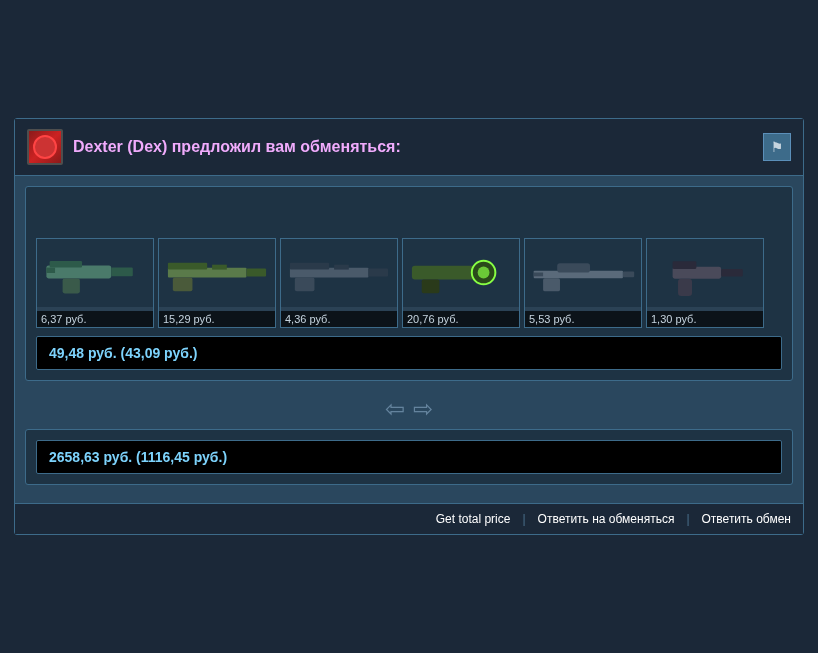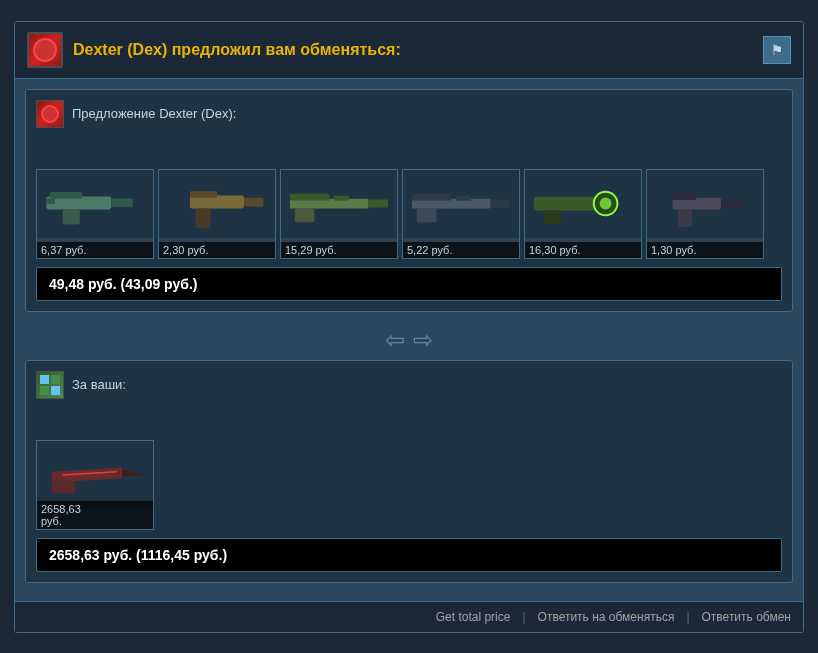--- a/index.html
+++ b/index.html
@@ -47,21 +47,21 @@
       content: '';
       position: absolute;
       inset: 4px;
       border-radius: 50%;
       background: #cc3333;
       border: 2px solid #ff4444;
     }
     .trade-title {
       font-size: 16px;
       font-weight: bold;
-      color: #eab308;
+      color: #f0abfc;
     }
     .flag-btn {
       margin-left: auto;
       background: #3d6b8a;
       border: 1px solid #5b8fb9;
       color: #c6d4df;
       width: 28px;
       height: 28px;
       cursor: pointer;
       display: flex;
@@ -131,21 +131,21 @@
       font-size: 11px;
       padding: 2px 4px;
       text-align: left;
     }
     .total-bar {
       background: #000;
       border: 1px solid #3d6b8a;
       padding: 8px 12px;
       font-size: 14px;
       font-weight: bold;
-      color: #ffffff;
+      color: #7dd3fc;
       border-radius: 2px;
     }
     .arrows-area {
       display: flex;
       justify-content: center;
       align-items: center;
       gap: 8px;
       padding: 6px 0;
     }
     .arrow {
@@ -171,21 +171,21 @@
     .footer-links {
       display: flex;
       justify-content: flex-end;
       align-items: center;
       padding: 8px 12px;
       gap: 12px;
       border-top: 1px solid #3d6b8a;
       background: #1b2838;
     }
     .footer-link {
-      color: #a3a3a3;
+      color: #ffffff;
       font-size: 12px;
       cursor: pointer;
       text-decoration: none;
     }
     .footer-sep {
       color: #4a6f8a;
       font-size: 12px;
     }
   </style>
 </head>
@@ -197,84 +197,79 @@
     <div class="avatar">
       <div class="avatar-img"></div>
     </div>
     <span class="trade-title">Dexter (Dex) предложил вам обменяться:</span>
     <button class="flag-btn">⚑</button>
   </div>
 
   <div class="trade-body">
 
     <div class="trade-section">
-      <div class="section-header">
-        <div class="section-avatar">
-          <div class="avatar-img"></div>
-        </div>
-        <span class="section-title">Предложение Dexter (Dex):</span>
-      </div>
       <div class="items-grid" id="dexter-grid">
       <div class="item-card">
     <div class="item-img">
       <svg viewBox="0 0 100 50" xmlns="http://www.w3.org/2000/svg">
       <rect x="5" y="18" width="60" height="12" fill="#4a7a6a" rx="2"></rect>
       <rect x="65" y="20" width="20" height="8" fill="#2d5a4a" rx="1"></rect>
       <rect x="20" y="30" width="16" height="14" fill="#3a5a4a" rx="2"></rect>
       <rect x="8" y="14" width="30" height="6" fill="#2d5a4a" rx="1"></rect>
       <rect x="5" y="20" width="8" height="5" fill="#2d5a4a"></rect>
     </svg>
     </div>
     <div class="item-price">6,37 руб.</div>
   </div>
           <div class="item-card">
     <div class="item-img">
-      <svg viewBox="0 0 100 55" xmlns="http://www.w3.org/2000/svg">
-      <rect x="25" y="20" width="50" height="12" fill="#7a6a3a" rx="2"></rect>
-      <rect x="75" y="22" width="18" height="8" fill="#5a4a2a" rx="1"></rect>
-      <rect x="30" y="32" width="14" height="18" fill="#4a3a2a" rx="3"></rect>
-      <rect x="25" y="16" width="25" height="6" fill="#5a4a2a" rx="1"></rect>
-    </svg>
-    </div>
-    <div class="item-price">2,30 руб.</div>
-  </div>
-          <div class="item-card">
-    <div class="item-img">
       <svg viewBox="0 0 110 50" xmlns="http://www.w3.org/2000/svg">
       <rect x="5" y="20" width="80" height="10" fill="#5a7a4a" rx="1"></rect>
       <rect x="85" y="21" width="20" height="8" fill="#3a5a2a" rx="1"></rect>
       <rect x="10" y="30" width="20" height="14" fill="#4a5a3a" rx="2"></rect>
       <rect x="5" y="15" width="40" height="7" fill="#3a5a2a" rx="1"></rect>
       <rect x="50" y="17" width="15" height="5" fill="#3a5a2a"></rect>
     </svg>
     </div>
     <div class="item-price">15,29 руб.</div>
   </div>
           <div class="item-card">
     <div class="item-img">
       <svg viewBox="0 0 110 50" xmlns="http://www.w3.org/2000/svg">
       <rect x="5" y="20" width="80" height="10" fill="#4a5a6a" rx="1"></rect>
       <rect x="85" y="21" width="20" height="8" fill="#2a3a4a" rx="1"></rect>
       <rect x="10" y="30" width="20" height="14" fill="#3a4a5a" rx="2"></rect>
       <rect x="5" y="15" width="40" height="7" fill="#2a3a4a" rx="1"></rect>
       <rect x="50" y="17" width="15" height="5" fill="#2a3a4a"></rect>
     </svg>
     </div>
-    <div class="item-price">5,22 руб.</div>
+    <div class="item-price">4,36 руб.</div>
   </div>
           <div class="item-card">
     <div class="item-img">
       <svg viewBox="0 0 110 55" xmlns="http://www.w3.org/2000/svg">
       <rect x="5" y="20" width="70" height="14" fill="#3a5a2a" rx="3"></rect>
       <circle cx="78" cy="27" r="12" fill="#2a4a1a" stroke="#88ff44" stroke-width="2"></circle>
       <rect x="15" y="34" width="18" height="14" fill="#2a3a1a" rx="2"></rect>
       <circle cx="78" cy="27" r="6" fill="#88ff44" opacity="0.7"></circle>
     </svg>
     </div>
-    <div class="item-price">16,30 руб.</div>
+    <div class="item-price">20,76 руб.</div>
+  </div>
+          <div class="item-card">
+    <div class="item-img">
+      <svg viewBox="0 0 115 50" xmlns="http://www.w3.org/2000/svg">
+      <rect x="5" y="22" width="95" height="8" fill="#5a6a7a" rx="1"></rect>
+      <rect x="100" y="23" width="12" height="6" fill="#3a4a5a" rx="1"></rect>
+      <rect x="15" y="30" width="18" height="14" fill="#4a5a6a" rx="2"></rect>
+      <rect x="30" y="14" width="35" height="10" fill="#3a4a5a" rx="3"></rect>
+      <rect x="5" y="24" width="10" height="4" fill="#3a4a5a"></rect>
+    </svg>
+    </div>
+    <div class="item-price">5,53 руб.</div>
   </div>
           <div class="item-card">
     <div class="item-img">
       <svg viewBox="0 0 100 55" xmlns="http://www.w3.org/2000/svg">
       <rect x="20" y="22" width="45" height="11" fill="#4a4a5a" rx="2"></rect>
       <rect x="65" y="24" width="20" height="7" fill="#2a2a3a" rx="1"></rect>
       <rect x="25" y="33" width="13" height="16" fill="#3a3a4a" rx="3"></rect>
       <rect x="20" y="17" width="22" height="7" fill="#2a2a3a" rx="1"></rect>
     </svg>
     </div>
@@ -283,43 +278,20 @@
         </div>
       <div class="total-bar">49,48 руб. (43,09 руб.)</div>
     </div>
 
     <div class="arrows-area">
       <span class="arrow">⇦</span>
       <span class="arrow">⇨</span>
     </div>
 
     <div class="trade-section your-section">
-      <div class="section-header">
-        <div class="section-avatar">
-          <div class="grid-cell"></div>
-          <div class="grid-cell"></div>
-          <div class="grid-cell"></div>
-          <div class="grid-cell"></div>
-        </div>
-        <span class="section-title">За ваши:</span>
-      </div>
-      <div class="items-grid" id="your-grid">
-      <div class="item-card">
-    <div class="item-img">
-      <svg viewBox="0 0 100 50" xmlns="http://www.w3.org/2000/svg">
-      <polygon points="10,22 75,18 75,28 10,32" fill="#6a2a2a"></polygon>
-      <polygon points="75,20 95,25 75,26" fill="#4a1a1a"></polygon>
-      <rect x="10" y="30" width="22" height="12" fill="#5a2a2a" rx="3"></rect>
-      <line x1="20" y1="25" x2="70" y2="22" stroke="#ff4444" stroke-width="1.5" opacity="0.8"></line>
-    </svg>
-    </div>
-    <div class="item-price" style="white-space:pre-line">2658,63
-руб.</div>
-  </div>
-        </div>
       <div class="total-bar">2658,63 руб. (1116,45 руб.)</div>
     </div>
 
   </div>
 
   <div class="footer-links">
     <a class="footer-link" href="#">Get total price</a>
     <span class="footer-sep">|</span>
     <a class="footer-link" href="#">Ответить на обменяться</a>
     <span class="footer-sep">|</span>

